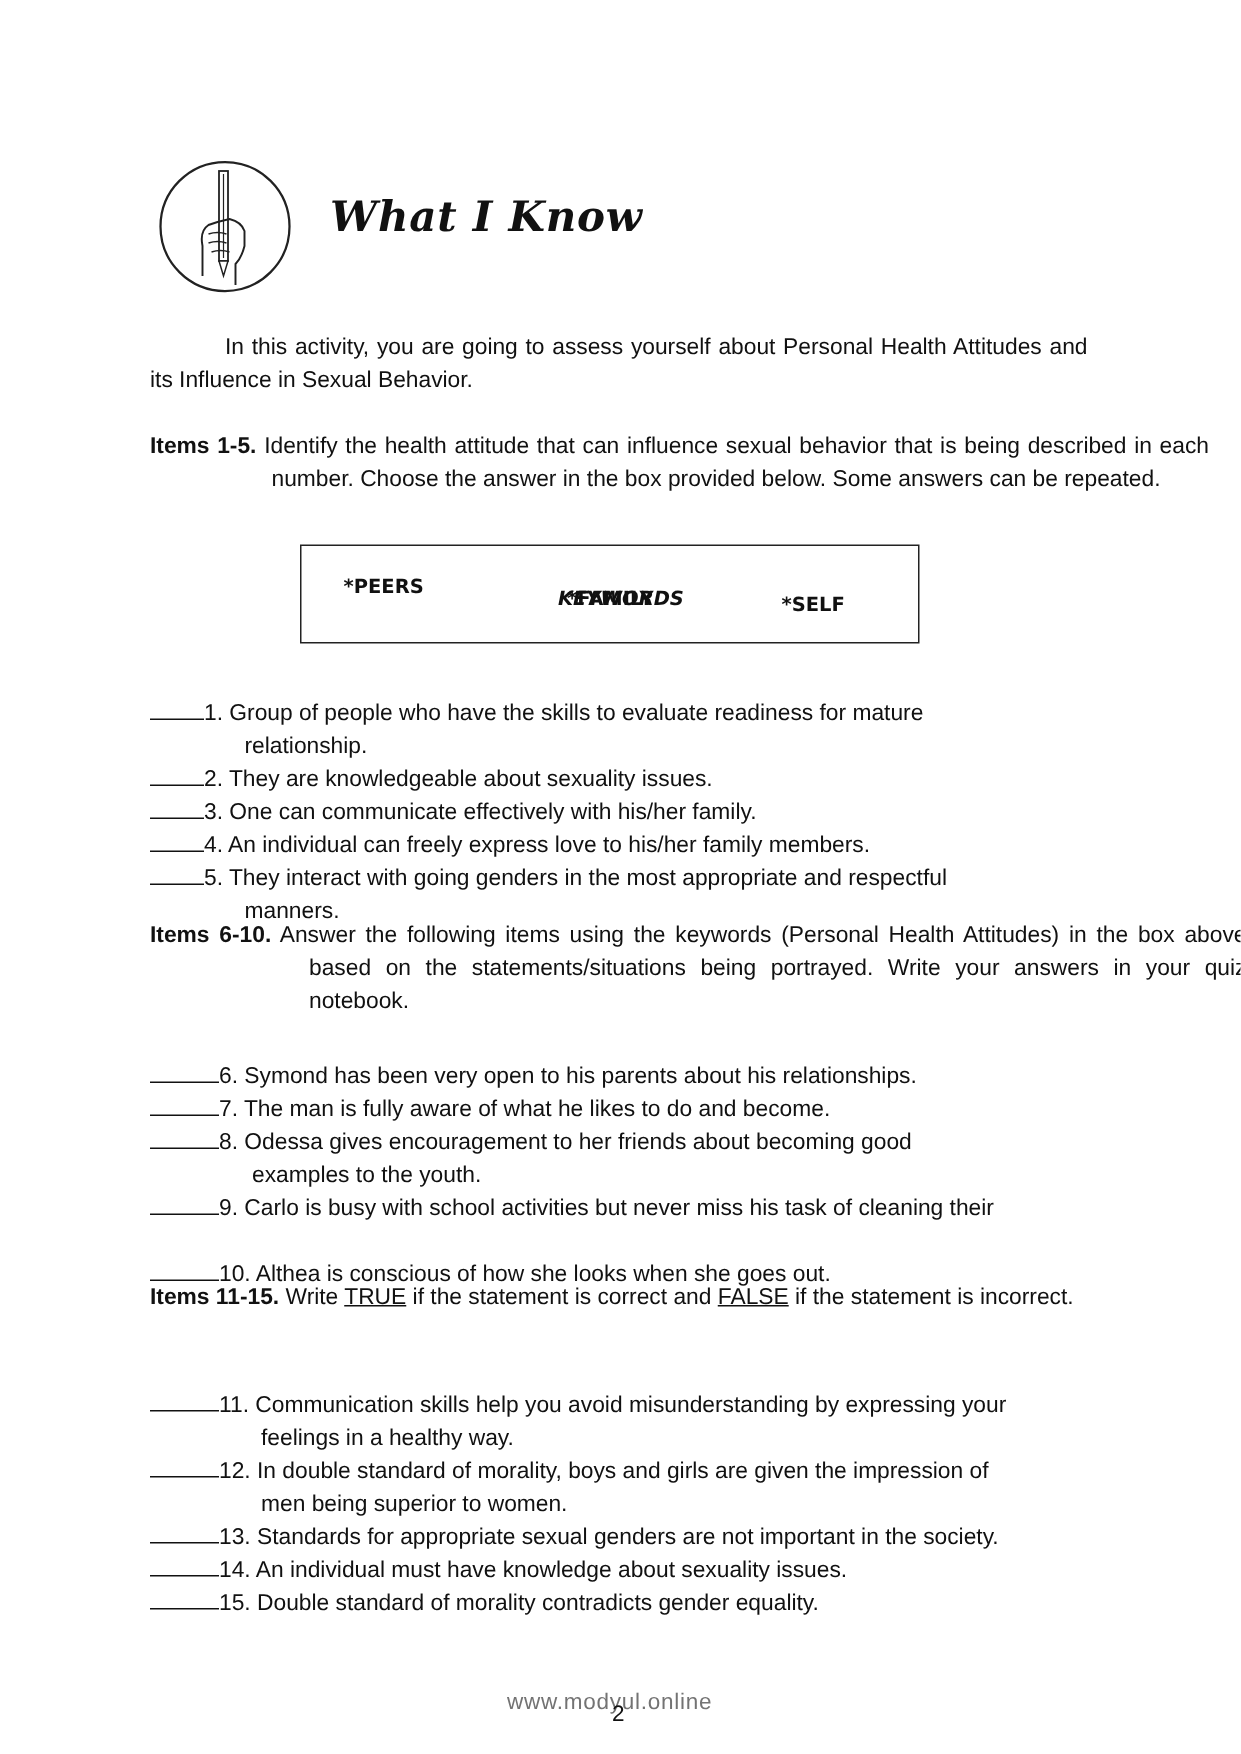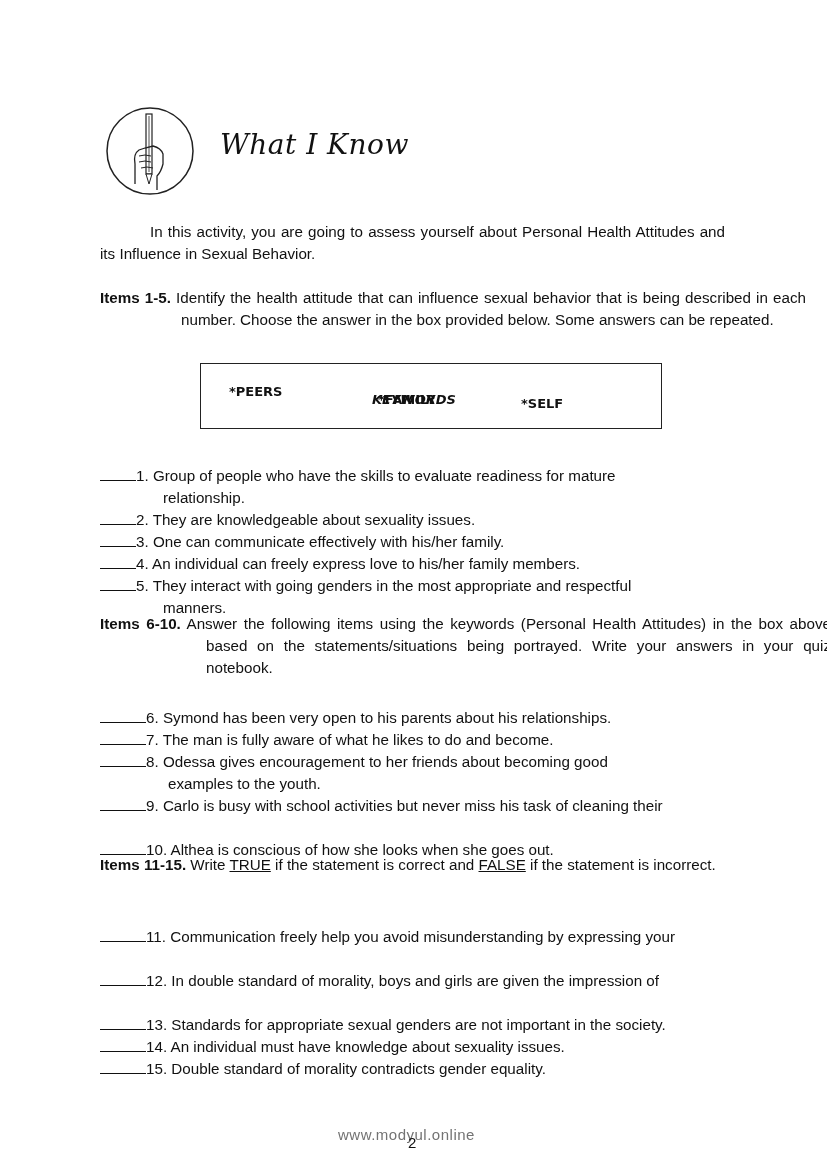--- a/index.html
+++ b/index.html
@@ -1,26 +1,26 @@
 <!DOCTYPE html>
 <html><head>
 <meta charset="utf-8">
 <style>
   html, body { margin:0; padding:0; background:#ffffff; }
   body { width:827px; height:1169px; position:relative; overflow:hidden;
          font-family:"Liberation Sans", sans-serif; color:#111; font-size:15.2px; }
   .abs { position:absolute; }
   .logo { left:105px; top:106px; width:90px; height:90px; }
-  .title { left:220px; top:128px; font-family:"DejaVu Serif", serif; font-weight:normal; font-style:italic; font-size:28px; letter-spacing:0.5px; }
+  .title { left:220px; top:128px; font-family:"DejaVu Serif", serif; font-weight:bold; font-style:italic; font-size:28px; letter-spacing:0.5px; }
   .para { left:100px; width:625px; line-height:22px; text-align:justify; }
   .indent1 { text-indent:50px; }
   .hang { padding-left:81px; text-indent:-81px; }
   .hang2 { padding-left:106px; text-indent:-106px; }
   b { font-weight:bold; }
-  .kbox { left:200px; top:363px; width:462px; height:66px; border:1.5px solid #222; box-sizing:border-box; font-family:"DejaVu Sans", sans-serif; font-weight:bold; font-size:13px; }
+  .kbox { left:200px; top:363px; width:413px; height:66px; border:1.5px solid #222; box-sizing:border-box; font-family:"DejaVu Sans", sans-serif; font-weight:bold; font-size:13px; }
   .kbox span { position:absolute; }
   .item { position:absolute; left:100px; width:625px; line-height:22px; text-align:justify;margin-top:28px; }
   .blank { display:inline-block; border-bottom:1.2px solid #111; height:14px; vertical-align:baseline; }
   .b4 { width:36px; } .b5 { width:46px; }
   .cont { display:block; }
   u { text-decoration:underline; }
   .watermark { left:338px; top:1126px; color:#737373; font-size:15px; letter-spacing:0.5px; }
   .pagenum { left:408px; top:1134px; font-size:15px; color:#111; }
 </style>
 </head>
@@ -95,24 +95,26 @@
 <div class="abs para hang2" style="top:854px;">
   <b>Items 11-15.</b>
   <span>Write</span>
   <u>TRUE</u>
   <span>if the statement is correct and</span>
   <u>FALSE</u>
   <span>if the statement is incorrect.</span>
 </div>
 
 <div class="item" style="top:898px;">
-  <span class="blank b5"></span><span>11.</span> <span>Communication freely help you avoid misunderstanding by expressing your</span>
+  <span class="blank b5"></span><span>11.</span> <span>Communication skills help you avoid misunderstanding by expressing your</span>
+  <span class="cont" style="padding-left:74px;">feelings in a healthy way.</span>
 </div>
 <div class="item" style="top:942px;">
   <span class="blank b5"></span><span>12.</span> <span>In double standard of morality, boys and girls are given the impression of</span>
+  <span class="cont" style="padding-left:74px;">men being superior to women.</span>
 </div>
 <div class="item" style="top:986px;">
   <span class="blank b5"></span><span>13.</span> <span>Standards for appropriate sexual genders are not important in the society.</span>
 </div>
 <div class="item" style="top:1008px;">
   <span class="blank b5"></span><span>14.</span> <span>An individual must have knowledge about sexuality issues.</span>
 </div>
 <div class="item" style="top:1030px;">
   <span class="blank b5"></span><span>15.</span> <span>Double standard of morality contradicts gender equality.</span>
 </div>

